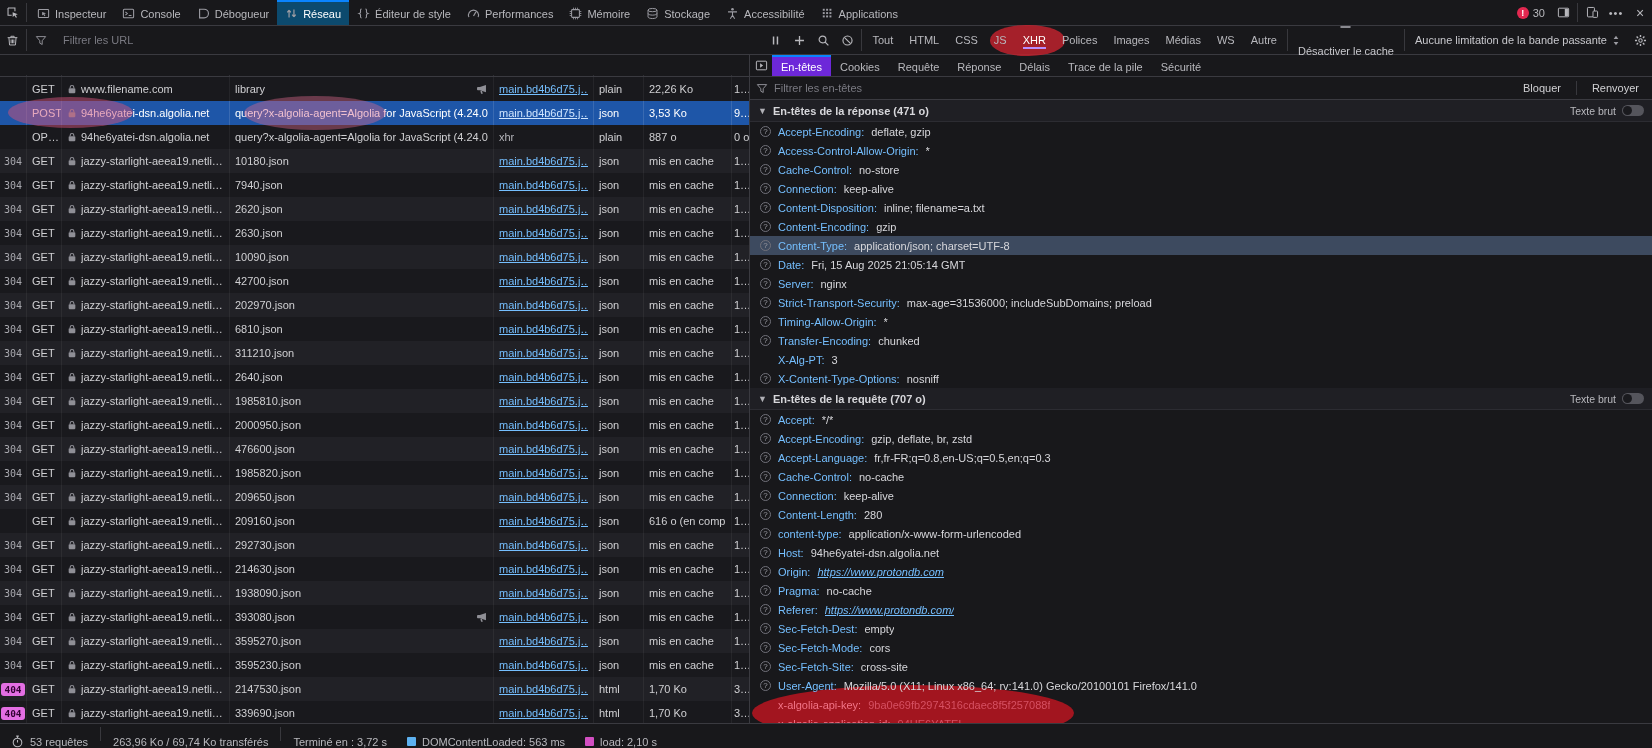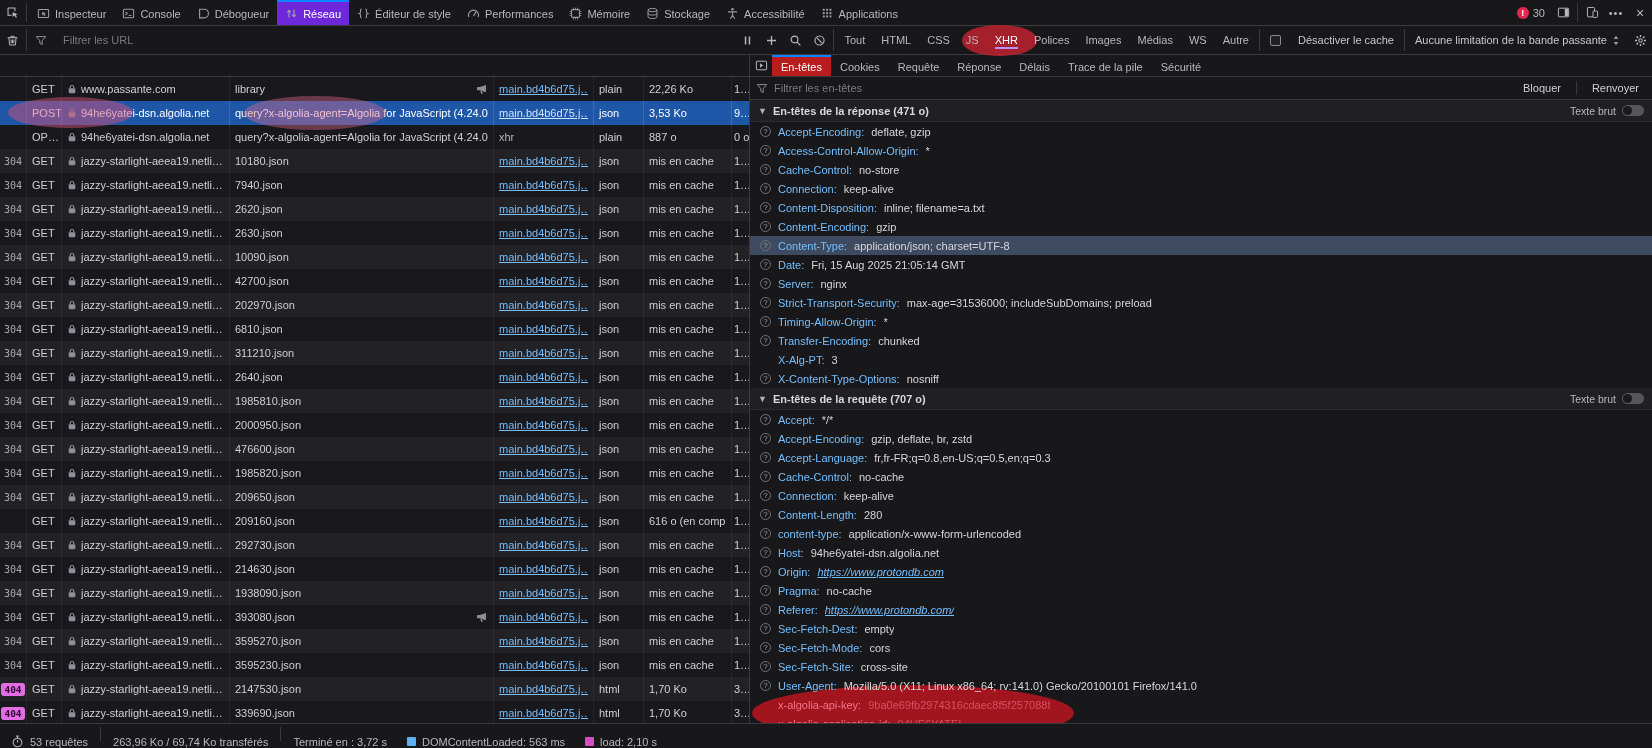--- a/index.html
+++ b/index.html
@@ -8,37 +8,37 @@
   .sep { width:1px; background:#38383d; align-self:stretch; margin:3px 2px; }
   svg { display:block; }
   .ico { color:#9b9ba2; display:flex; align-items:center; justify-content:center; }
   .ibtn { width:24px; height:100%; display:flex; align-items:center; justify-content:center; color:#b8b8bd; cursor:default; }
   .ibtn svg { width:13px; height:13px; }
 
   
   #toolbox { height:26px; display:flex; align-items:stretch; background:#18181b; border-bottom:1px solid #3a3a40; }
   .tool-tab { display:flex; align-items:center; gap:5px; padding:0 8px; color:#b8b8bd; border-top:2px solid transparent; white-space:nowrap; }
   .tool-tab svg { width:13px; height:13px; }
-  .tool-tab.active { background:#6d28d9; color:#fff; border-top:2px solid #0a84ff; }
+  .tool-tab.active { background:#0c4a6e; color:#fff; border-top:2px solid #0a84ff; }
   #tt-right { margin-left:auto; display:flex; align-items:stretch; }
   .errbadge { display:flex; align-items:center; gap:4px; padding:0 6px; color:#b8b8bd; }
   .errdot { width:12px; height:12px; border-radius:50%; background:#e22850; color:#fff; font-weight:bold; font-size:9px; display:flex; align-items:center; justify-content:center; }
   .xclose { font-size:14px; }
 
   
   #netbar { height:29px; display:flex; align-items:stretch; border-bottom:1px solid #3a3a40; background:#18181b; }
   #url-filter { flex:1; display:flex; align-items:center; gap:16px; padding-left:6px; min-width:60px; }
   #url-filter input { flex:1; background:transparent; border:none; outline:none; color:#d0d0d3; font:inherit; }
   #url-filter input::placeholder { color:#7a7a82; }
   .chip { position:relative; display:flex; align-items:center; padding:0 7px; margin:2px 1px; color:#b8b8bd; border-radius:2px; }
   .chip .lbl { position:relative; z-index:2; }
   .chip.active { color:#fff; }
   .chip.active .lbl { box-shadow:0 2px 0 #b98eff; padding-bottom:1px; }
   .chip.active::before { content:""; position:absolute; left:-26px; right:-12px; top:-3px; bottom:-4px; background:rgba(196,34,46,.82); border-radius:48%; z-index:1; }
-  #cache-box { display:flex; align-items:center; gap:17px; padding:0 8px; color:#c8c8cd; }
+  #cache-box { display:flex; align-items:center; gap:17px; padding:0 8px; color:#c8c8cd;flex-direction:column; }
   .checkbox { width:11px; height:11px; border:1px solid #8a8a90; border-radius:2px; background:#1f1f24; }
   #throttle { display:flex; align-items:center; gap:5px; padding:0 8px; color:#c8c8cd; }
   #throttle svg { width:8px; height:11px; }
 
   
   #main { display:flex; height:668px; }
   #left { width:750px; border-right:1px solid #3a3a40; display:flex; flex-direction:column; overflow:hidden; }
   .cols { display:grid; grid-template-columns:27px 35px 168px 264px 100px 50px 88px 18px; }
   #net-head { height:22px; border-bottom:1px solid #3a3a40; color:#b8b8bd; }
   #net-head .hc { padding:0 5px; line-height:22px; border-right:1px solid #2e2e34; overflow:hidden; white-space:nowrap;margin-top:20px; }
@@ -61,21 +61,21 @@
   .row.sel .lnk { color:#cfe5ff; }
   .dimtx { color:#b4b4ba; }
   .ellipse { position:absolute; pointer-events:none; border-radius:50%; z-index:3; }
   .ellipse-method { left:8px; top:-4px; width:125px; height:31px; background:rgba(208,82,122,.50); }
   .ellipse-file { left:244px; top:-5px; width:142px; height:34px; background:rgba(219,104,141,.42); }
 
   
   #right { flex:1; display:flex; flex-direction:column; overflow:hidden; }
   #det-tabs { height:22px; display:flex; align-items:stretch; border-bottom:1px solid #3a3a40; }
   .det-tab { display:flex; align-items:center; padding:0 9px; color:#b8b8bd; border-top:2px solid transparent; }
-  .det-tab.active { color:#fff; border-top:2px solid #0a84ff; background:#b91c1c; }
+  .det-tab.active { color:#fff; border-top:2px solid #0a84ff; background:#6d28d9; }
   #det-filter { height:23px; display:flex; align-items:center; border-bottom:1px solid #3a3a40; padding:0 6px; gap:6px; }
   #det-filter input { flex:1; background:transparent; border:none; outline:none; color:#d0d0d3; font:inherit; }
   #det-filter input::placeholder { color:#7a7a82; }
   .txtbtn { color:#d0d0d3; padding:0 7px; }
   #sections { flex:1; overflow:hidden; position:relative; }
   .sec-head { height:22px; display:flex; align-items:center; gap:6px; padding:0 8px; background:#1f1f24; border-bottom:1px solid #2c2c32; font-weight:bold; color:#d7d7db; }
   .sec-head .tri { color:#b0b0b6; font-size:9px; }
   .raw { margin-left:auto; display:flex; align-items:center; gap:6px; font-weight:normal; color:#b8b8bd; font-size:10.5px; }
   .tog { width:22px; height:11px; border-radius:6px; background:#55555c; position:relative; }
   .tog::after { content:""; position:absolute; left:1px; top:1px; width:9px; height:9px; border-radius:50%; background:#1a1a1e; }
@@ -341,21 +341,21 @@
             <span class="badge b-ok">200</span>
           </div>
           <div class="cell">GET</div>
           <div class="cell">
             <span class="lock">
               <svg viewBox="0 0 12 12" width="10" height="10">
                 <rect x="2" y="5" width="8" height="6" rx="1" fill="currentColor"></rect>
                 <path fill="none" stroke="currentColor" stroke-width="1.3" d="M3.8 5V3.9a2.2 2.2 0 014.4 0V5"></path>
               </svg>
             </span>
-            <span class="ftxt">www.passante.com</span>
+            <span class="ftxt">www.filename.com</span>
           </div>
           <div class="cell">
             <span class="ftxt">library</span>
             <span class="mega">
               <svg viewBox="0 0 16 16" width="13" height="13">
                 <path fill="currentColor" d="M13.5 2.5v9L6 9H3.5a1 1 0 01-1-1V6a1 1 0 011-1H6zM6.6 9.8l.9 3.4h2.1l-1-3.4z"></path>
               </svg>
             </span>
           </div>
           <div class="cell">

